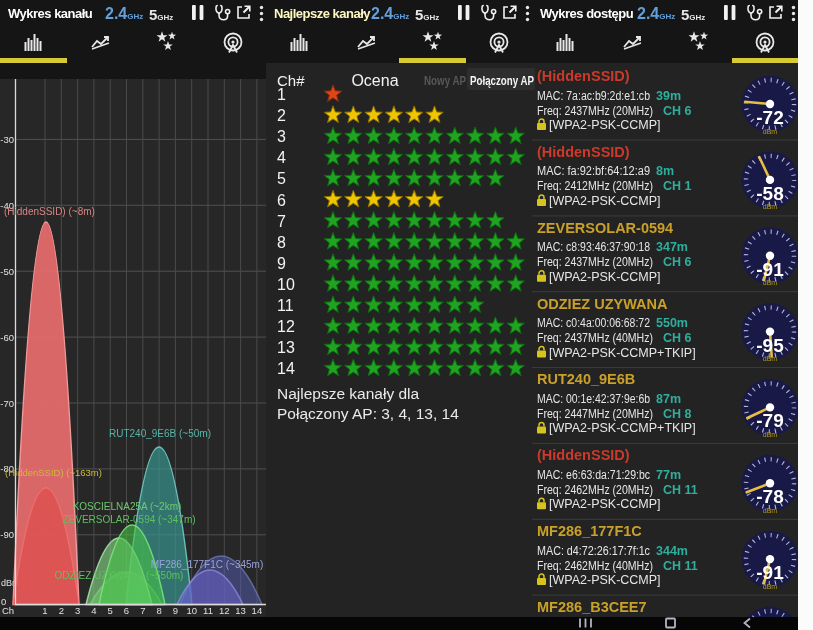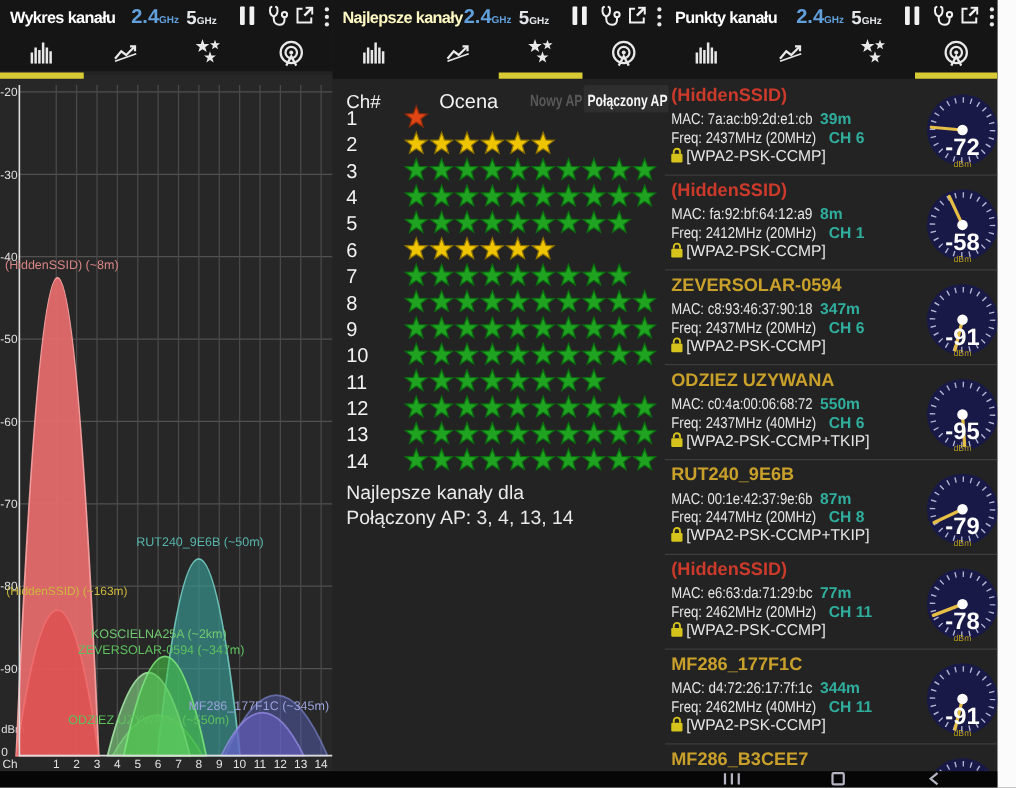--- a/index.html
+++ b/index.html
@@ -347,21 +347,21 @@
         </g>
         <text x="17" y="600.0" font-size="12.5px" fill="#e6e6e6">[WPA2-PSK-CCMP]</text>
         <circle cx="238" cy="575" r="28.5" fill="#191948"></circle>
         <circle cx="238" cy="575" r="24" fill="none" stroke="#c3c8e2" stroke-width="4.4" stroke-dasharray="1.1 5.18" opacity="0.9"></circle>
         <line x1="238" y1="575" x2="229.4" y2="598.5" stroke="#e6bd45" stroke-width="2.6" stroke-linecap="round"></line>
         <circle cx="238" cy="575" r="4.2" fill="#fff"></circle>
         <text x="238" y="595" font-size="19px" font-weight="bold" fill="#fff" text-anchor="middle">-93</text>
         <text x="238" y="604.5" font-size="7px" fill="#b89f10" text-anchor="middle">dBm</text>
         <line x1="0" y1="611.0" x2="266" y2="611.0" stroke="#3d3d3d" stroke-width="1"></line>
       </svg>
-      <div style="position:absolute;left:0px;top:0;width:266px;height:57px;background:#151515;text-align:right;">
+      <div style="position:absolute;left:0px;top:0;width:266px;height:79px;background:#151515;text-align:right;">
         <div style="position:absolute;left:8px;top:6px;font-size:13px;font-weight:bold;color:#fff;letter-spacing:-0.5px;white-space:nowrap;">Wykres kanału</div>
         <div style="position:absolute;left:105px;top:5px;color:#62a0dc;font-weight:bold;font-size:16px;">2.4<span style="font-size:8px;font-weight:bold;">GHz</span></div>
         <div style="position:absolute;left:149px;top:6px;color:#e3e6e8;font-weight:bold;font-size:15px;">5<span style="font-size:8px;">GHz</span></div>
         <svg style="position:absolute;left:191px;top:5px;" width="14" height="15">
           <rect x="1" y="0" width="3.8" height="15" rx="1" fill="#f2f2f2"></rect>
           <rect x="8.6" y="0" width="3.8" height="15" rx="1" fill="#f2f2f2"></rect>
         </svg>
         <svg style="position:absolute;left:214px;top:4px;" width="18" height="18" viewBox="0 0 18 18">
 <g fill="none" stroke="#f0f0f0" stroke-width="1.6" stroke-linecap="round">
 <path d="M3.2 1.5 L2.2 2.3 C1.6 5.2 2.4 8.2 5.0 9.3 C7.6 8.2 8.4 5.2 7.8 2.3 L6.8 1.5"></path>
@@ -470,21 +470,21 @@
           <g fill="none" stroke="#e8e8e8">
 <circle cx="11" cy="10" r="8.5" stroke-width="1.8"></circle>
             <circle cx="11" cy="10" r="4.6" stroke-width="1.8"></circle>
             <circle cx="11" cy="10" r="1.6" fill="#e8e8e8" stroke="none"></circle>
 <path d="M7 20.5 L11 13 L15 20.5" stroke-width="1.8"></path>
           </g>
         </svg>
         <div style="position:absolute;left:133px;top:58px;width:66.5px;height:5px;background:#d8ca35;"></div>
       </div>
       <div style="position:absolute;left:532px;top:0;width:266px;height:63px;background:#151515;">
-        <div style="position:absolute;left:8px;top:6px;font-size:13px;font-weight:bold;color:#fff;letter-spacing:-0.5px;white-space:nowrap;">Punkty kanału</div>
+        <div style="position:absolute;left:8px;top:6px;font-size:13px;font-weight:bold;color:#fff;letter-spacing:-0.5px;white-space:nowrap;">Wykres dostępu</div>
         <div style="position:absolute;left:105px;top:5px;color:#62a0dc;font-weight:bold;font-size:16px;">2.4<span style="font-size:8px;font-weight:bold;">GHz</span></div>
         <div style="position:absolute;left:149px;top:6px;color:#e3e6e8;font-weight:bold;font-size:15px;">5<span style="font-size:8px;">GHz</span></div>
         <svg style="position:absolute;left:191px;top:5px;" width="14" height="15">
           <rect x="1" y="0" width="3.8" height="15" rx="1" fill="#f2f2f2"></rect>
           <rect x="8.6" y="0" width="3.8" height="15" rx="1" fill="#f2f2f2"></rect>
         </svg>
         <svg style="position:absolute;left:214px;top:4px;" width="18" height="18" viewBox="0 0 18 18">
 <g fill="none" stroke="#f0f0f0" stroke-width="1.6" stroke-linecap="round">
 <path d="M3.2 1.5 L2.2 2.3 C1.6 5.2 2.4 8.2 5.0 9.3 C7.6 8.2 8.4 5.2 7.8 2.3 L6.8 1.5"></path>
 <path d="M5 9.5 L5 11.2 C5 14.2 7.2 15.8 9.6 15.8 C12.0 15.8 13.6 14.3 13.6 11.8 L13.6 9.8"></path>

